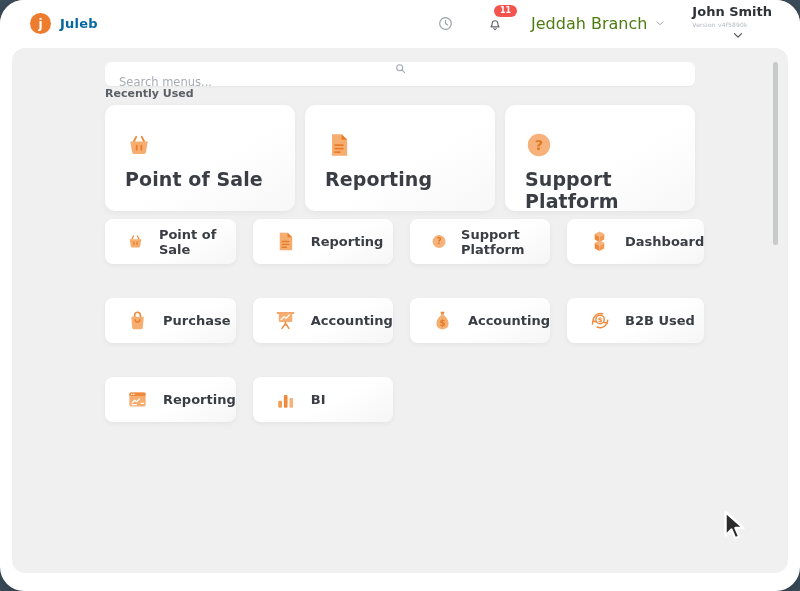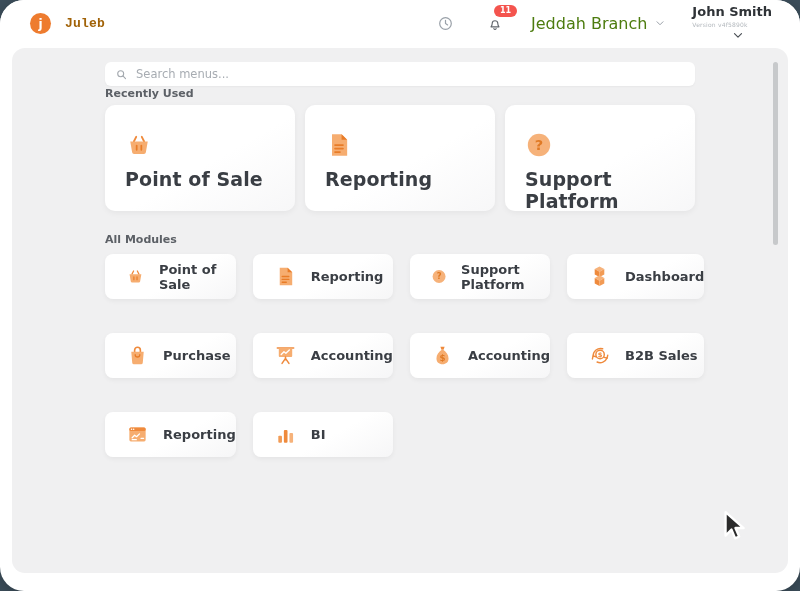--- a/index.html
+++ b/index.html
@@ -19,21 +19,21 @@
   
   .topbar {
     height: 47px; display: flex; align-items: center;
     padding: 0 28px 0 30px; background: #fff;
   }
   .logo-badge {
     width: 21px; height: 21px; border-radius: 50%;
     background: #ee7c2f; color: #fff; font-size: 12px; font-weight: 700;
     display: flex; align-items: center; justify-content: center;
   }
-  .brand-name { font-size: 13px; font-weight: 700; color: #a16207; margin-left: 14px; letter-spacing: .2px; font-family: Liberation Mono, monospace; }
+  .brand-name { font-size: 13px; font-weight: 700; color: #0369a1; margin-left: 9px; letter-spacing: .2px; }
   .tb-right { margin-left: auto; display: flex; align-items: center; }
   .icon-btn { display: flex; align-items: center; justify-content: center; cursor: pointer; position: relative; }
   .icon-btn.history { margin-right: 33px; }
   .icon-btn.bell { margin-right: 28px; justify-content: flex-end; }
   .badge {
     position: absolute; top: -10px; left: 7px;
     background: #f4544e; color: #fff; font-size: 8px; font-weight: 700;
     padding: 2px 6px; border-radius: 9px; line-height: 1;
   }
   .branch { display: flex; align-items: center; color: #4d7c0f; font-size: 16px; margin-right: 26px; cursor: pointer; }
@@ -46,20 +46,21 @@
   
   .content {
     position: absolute; left: 12px; right: 12px; top: 48px; bottom: 18px;
     background: #f0f0f1; border-radius: 13px; overflow: hidden;
   }
   .column { width: 590px; margin: 0 auto; padding-top: 14px; }
   .searchbar {
     height: 24px; background: #fff; border-radius: 6px;
     display: flex; align-items: center; padding: 0 10px;
     box-shadow: 0 1px 2px rgba(0,0,0,.04);
+    flex-direction: column;
   }
   .searchbar svg { flex: 0 0 auto; }
   .searchbar input {
     border: none; outline: none; background: transparent;
     font-size: 11.5px; color: #5c6066; margin-left: 8px; width: 100%;
     font-family: "DejaVu Sans", "Liberation Sans", sans-serif;
   }
   .searchbar input::placeholder { color: #a7acb2; }
   .section-title { font-size: 11px; font-weight: 700; color: #5c6066; line-height: 13px; }
   .section-title.recent { margin-top: 1px; }
@@ -187,21 +188,20 @@
             <span class="card-icon big">
               <svg viewBox="0 0 24 24">
                 <circle cx="12" cy="12" r="9.6" fill="#f6b27a"></circle>
                 <text x="12" y="16.4" font-size="12.5" font-weight="bold" fill="#e07a25" text-anchor="middle" font-family="DejaVu Sans, sans-serif">?</text>
               </svg>
             </span>
             <span class="big-card-label">Support Platform</span>
           </div>
         </div>
 
-      <div class="section-title modules">All Modules</div>
       <div class="module-grid">
           <div class="module-card">
             <span class="card-icon">
               <svg viewBox="0 0 24 24">
                 <path d="M7.6 9 9.6 5M16.4 9 14.4 5" stroke="#ef8a3c" stroke-width="1.6" fill="none" stroke-linecap="round"></path>
                 <path d="M4.5 9h15l-1.6 9.3a1.7 1.7 0 0 1-1.7 1.4H7.8a1.7 1.7 0 0 1-1.7-1.4L4.5 9z" fill="#f6ad70"></path>
                 <path d="M10 12.5v3.6M14 12.5v3.6" stroke="#e87c28" stroke-width="1.5" stroke-linecap="round"></path>
               </svg>
             </span>
             <span class="module-card-label">Point of Sale</span>
@@ -271,21 +271,21 @@
           </div>
           <div class="module-card">
             <span class="card-icon">
               <svg viewBox="0 0 24 24" fill="none">
                 <circle cx="12.6" cy="11" r="4.4" stroke="#ef8a3c" stroke-width="1.5"></circle>
                 <text x="12.6" y="13.7" font-size="7" font-weight="bold" fill="#ef8a3c" text-anchor="middle" font-family="DejaVu Sans, sans-serif">$</text>
                 <path d="M19.8 14.6a7.6 7.6 0 0 1-10.3 4.2M5.4 12.6A7.6 7.6 0 0 1 15.3 5" stroke="#ef8a3c" stroke-width="1.5" stroke-linecap="round"></path>
                 <path d="m20.6 11.6-.7 3.2-3-.9M4.6 15.6l.7-3.2 3 .9" stroke="#ef8a3c" stroke-width="1.5" stroke-linecap="round" stroke-linejoin="round"></path>
               </svg>
             </span>
-            <span class="module-card-label">B2B Sales</span>
+            <span class="module-card-label">B2B Used</span>
           </div>
           <div class="module-card">
             <span class="card-icon">
               <svg viewBox="0 0 24 24">
                 <rect x="3.5" y="4.6" width="17" height="14.6" rx="1.6" fill="#f6ad70"></rect>
                 <rect x="3.5" y="4.6" width="17" height="3.8" rx="1.6" fill="#ef8a3c"></rect>
                 <circle cx="5.8" cy="6.5" r=".8" fill="#fff"></circle>
                 <circle cx="8" cy="6.5" r=".8" fill="#fff"></circle>
                 <path d="M6.4 15.4 9 12.8l2 1.5 3.1-3" stroke="#fff" stroke-width="1.3" fill="none" stroke-linecap="round" stroke-linejoin="round"></path>
                 <path d="M6.4 17.4h4.4M15.6 16h2.8" stroke="#fff" stroke-width="1.2" stroke-linecap="round"></path>

